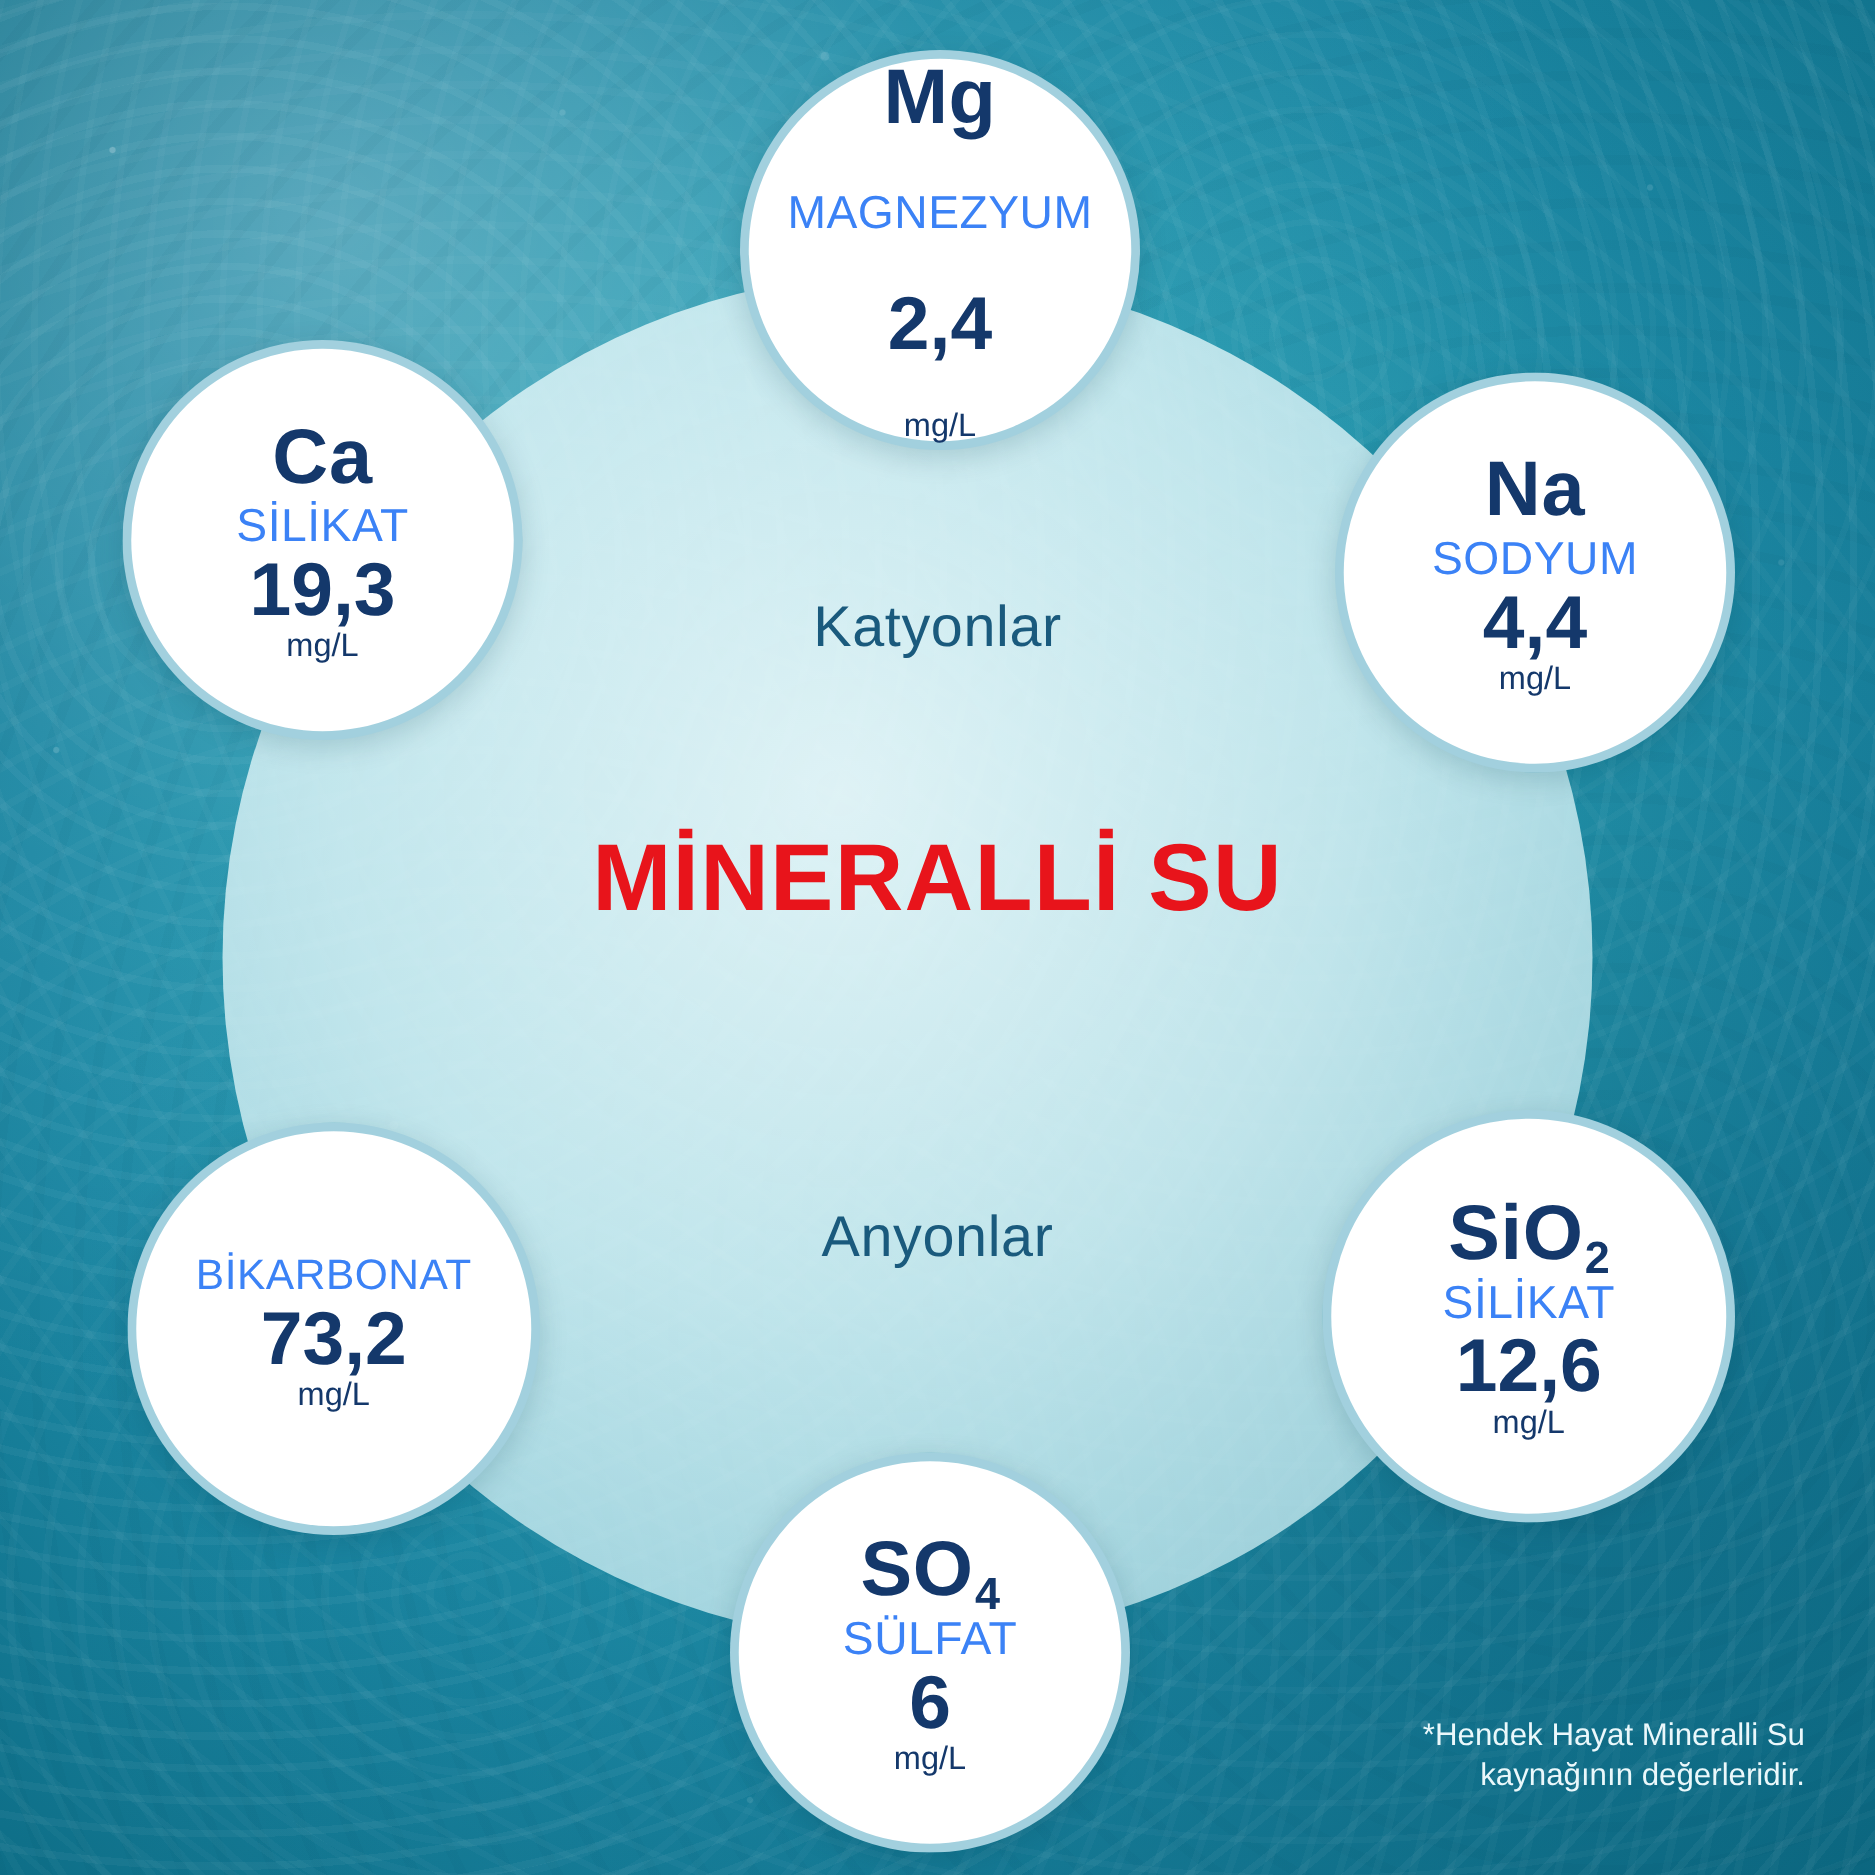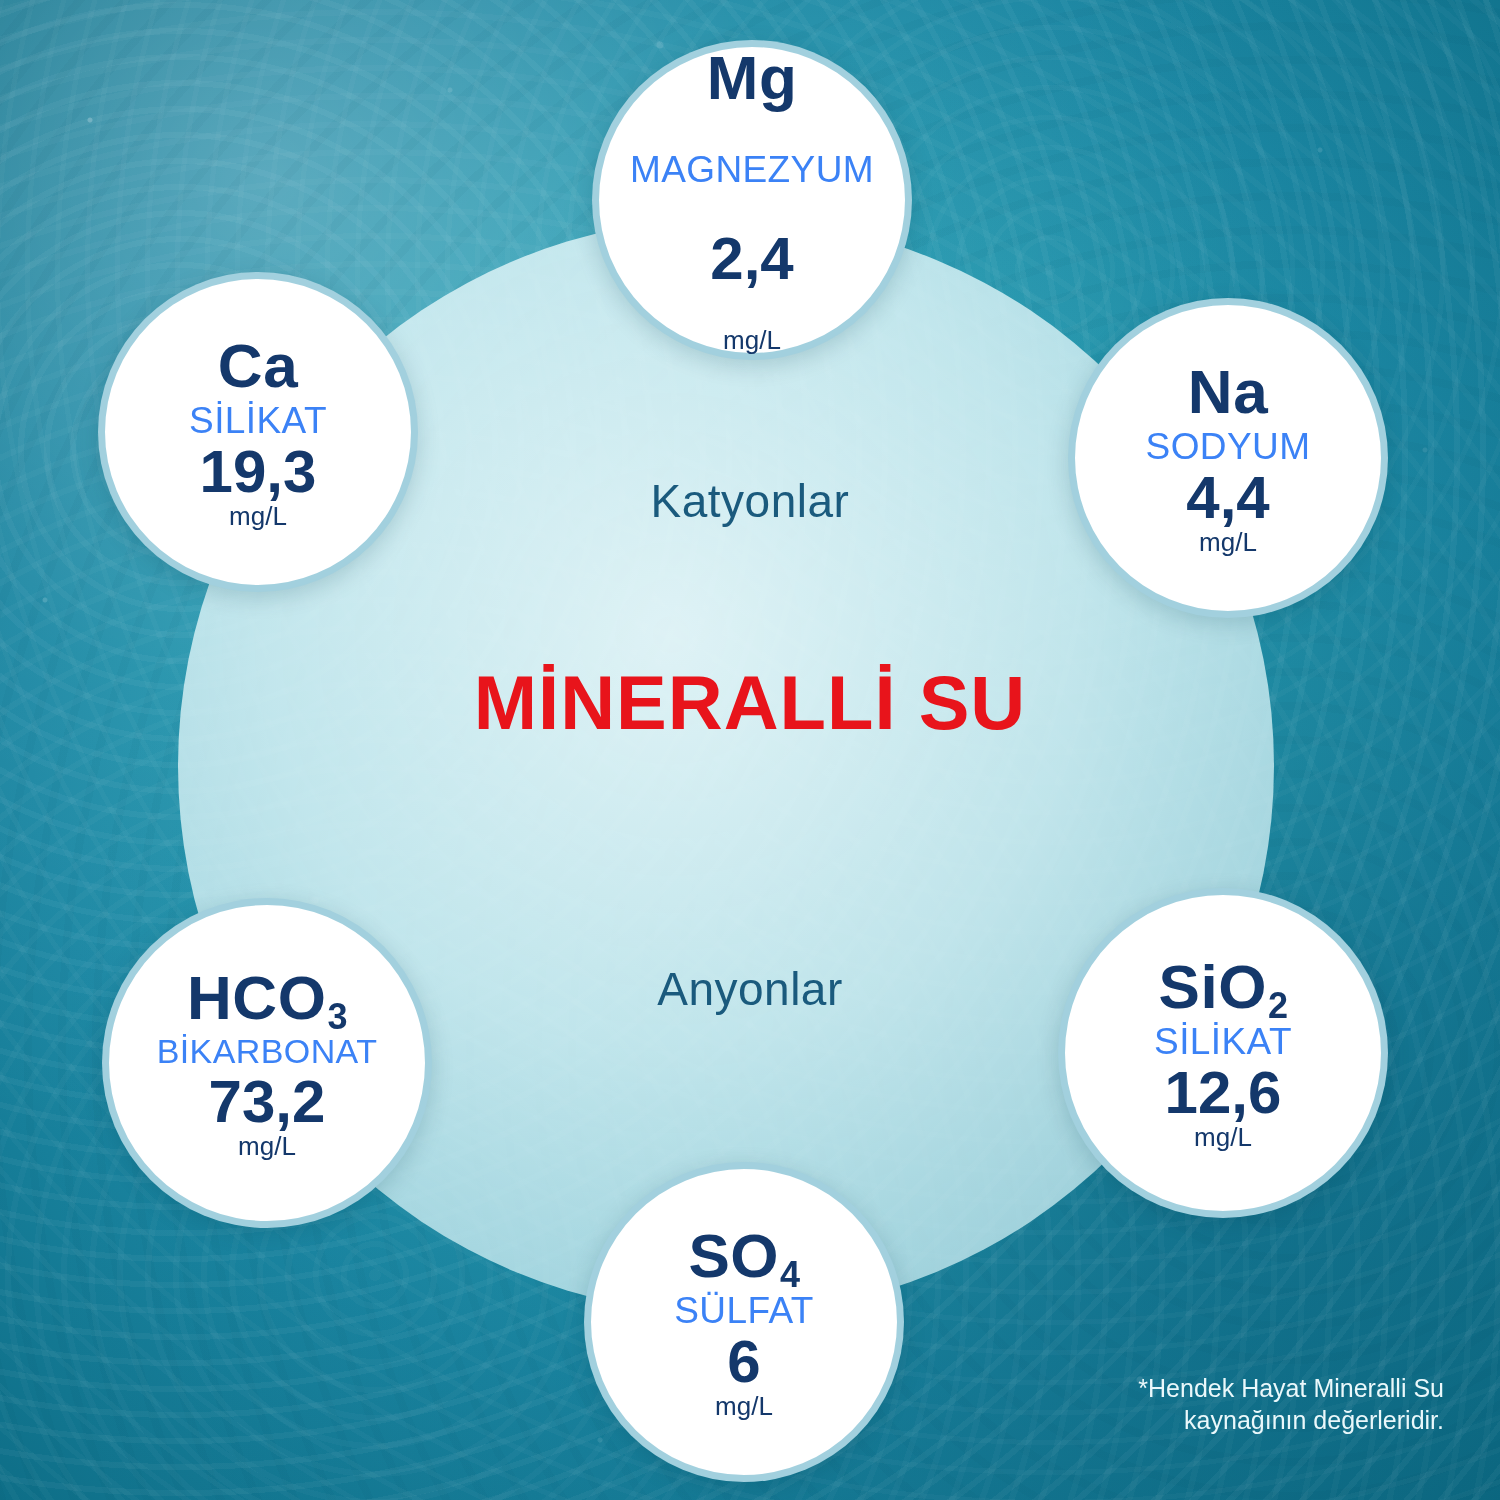--- a/index.html
+++ b/index.html
@@ -219,24 +219,20 @@
   <div class="bubble" id="bubble-na">
     <div class="sym">
       <span>Na</span>
     </div>
     <div class="name">SODYUM</div>
     <div class="val">4,4</div>
     <div class="unit">mg/L</div>
   </div>
 
   <div class="bubble" id="bubble-hco3">
-    <div class="sym">
-      <span>HCO</span>
-        <sub>3</sub>
-    </div>
     <div class="name">BİKARBONAT</div>
     <div class="val">73,2</div>
     <div class="unit">mg/L</div>
   </div>
 
   <div class="bubble" id="bubble-sio2">
     <div class="sym">
       <span>SiO</span>
         <sub>2</sub>
     </div>

